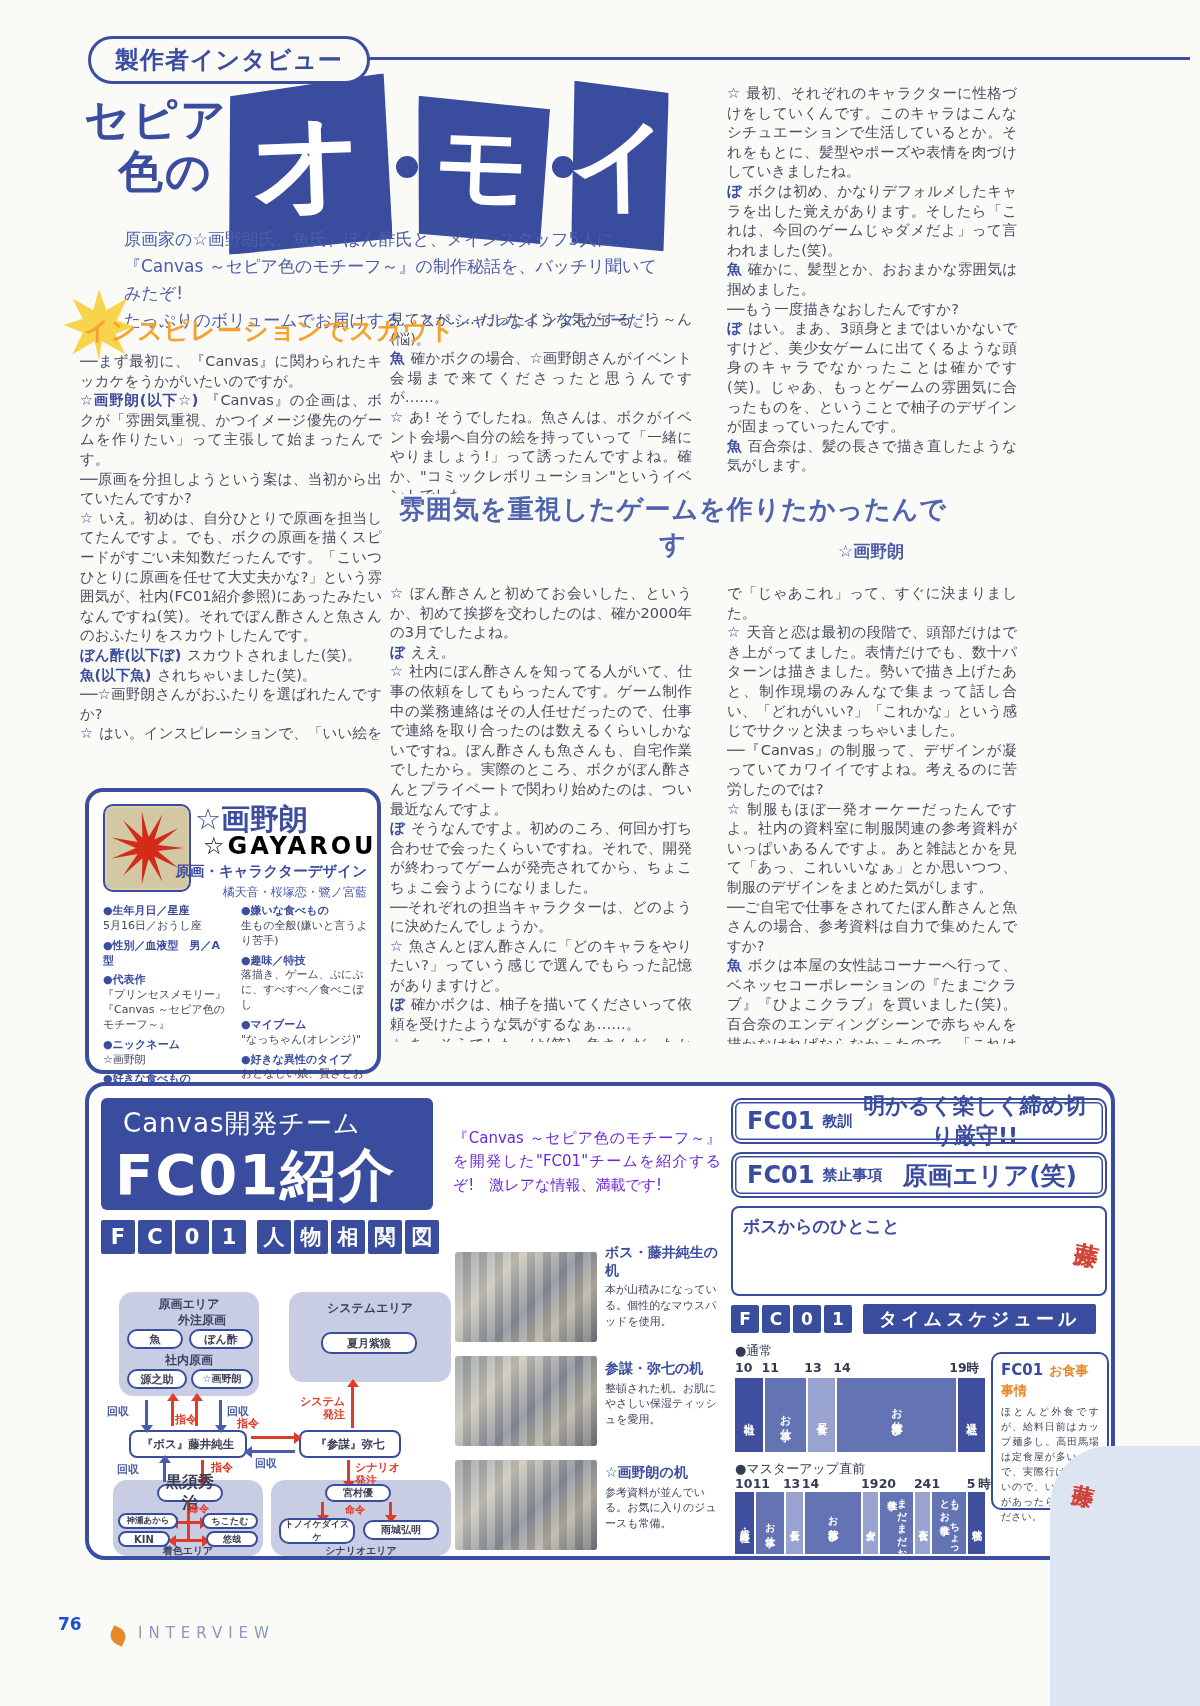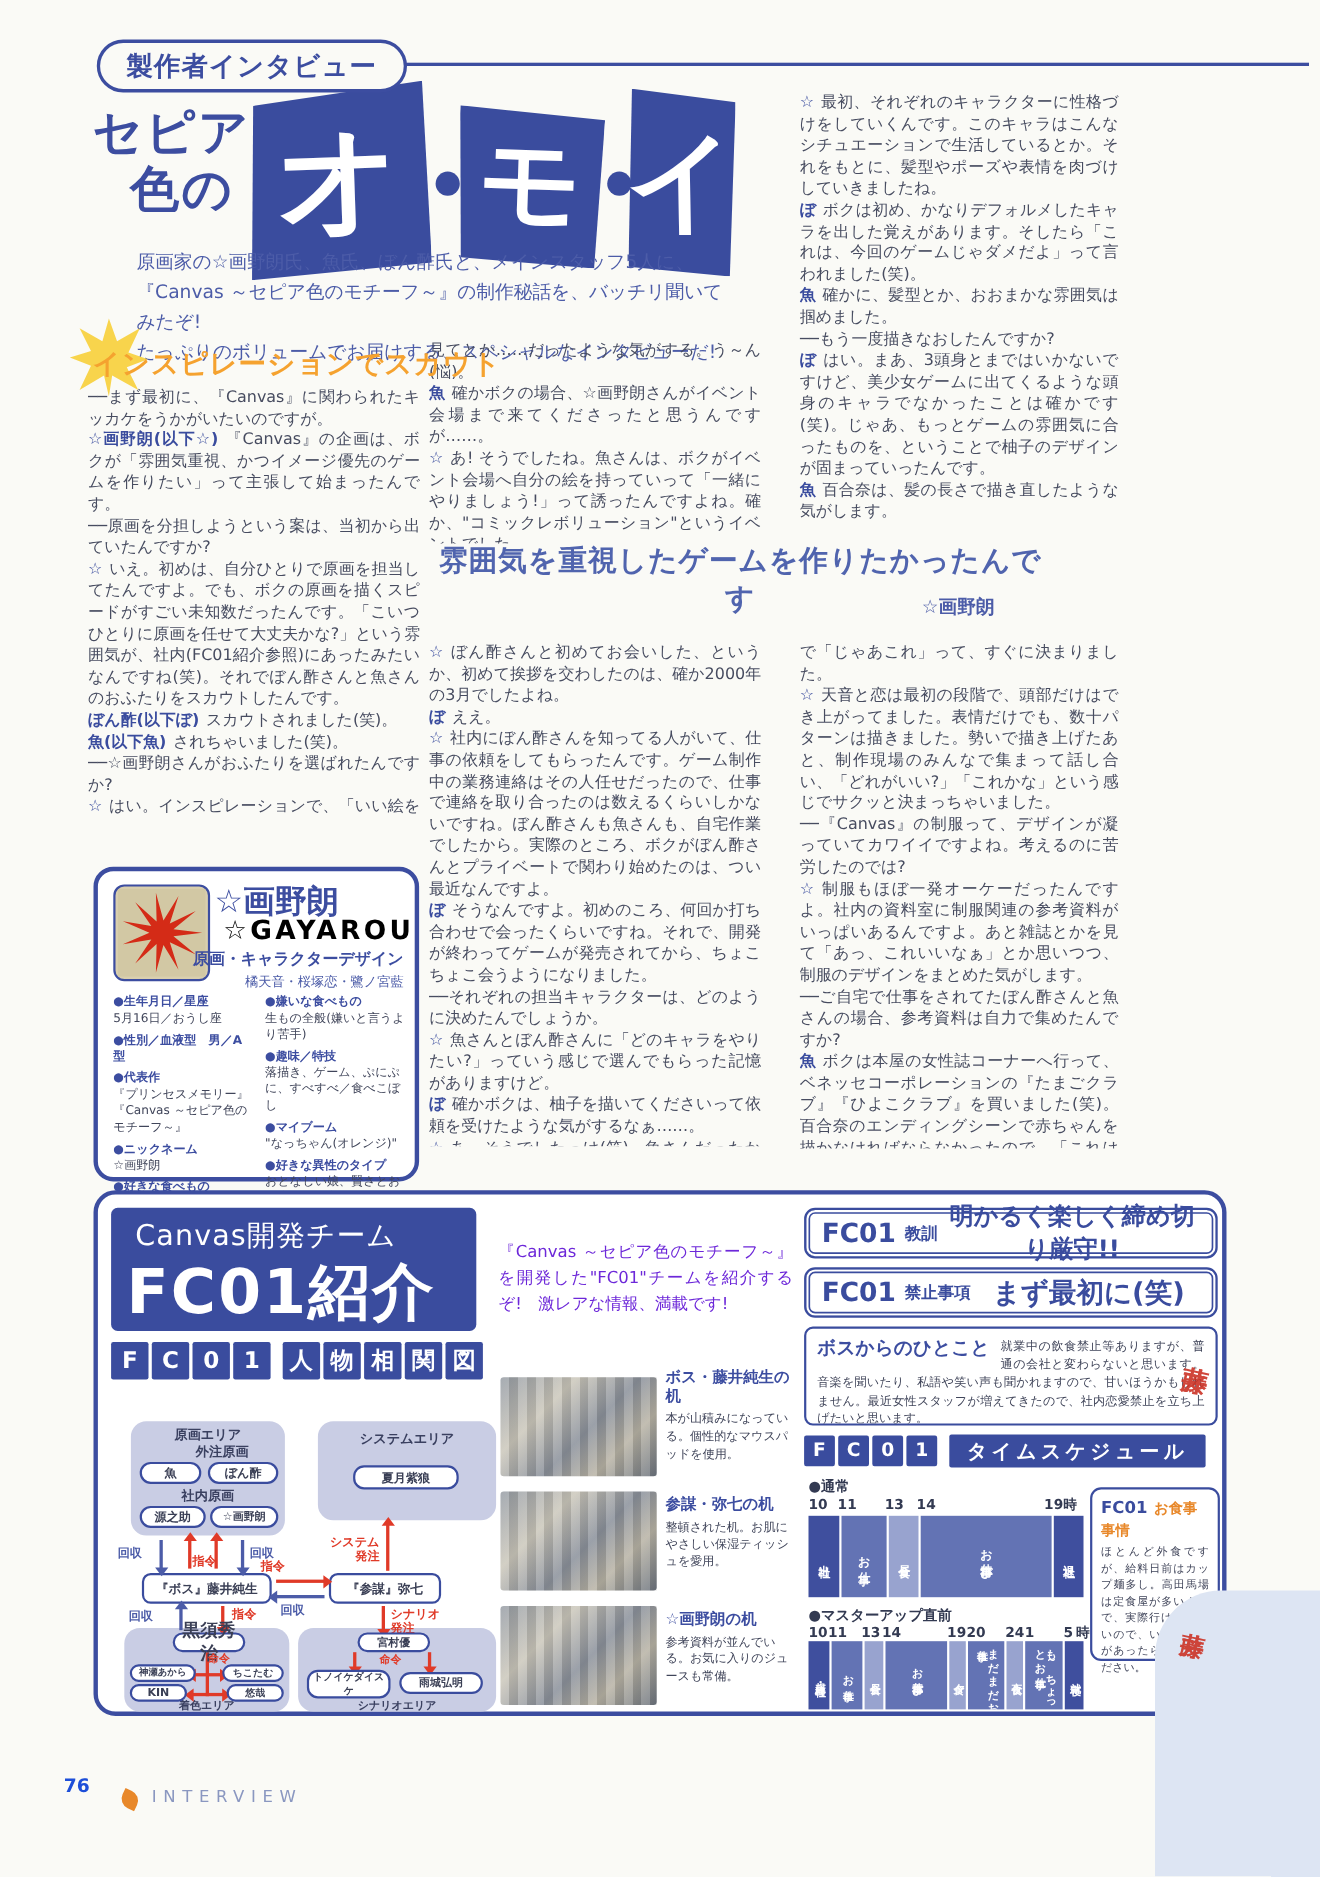--- a/index.html
+++ b/index.html
@@ -86,21 +86,21 @@
       box-shadow:inset 0 0 0 2px #fff,inset 0 0 0 3.5px #3a4c9e;display:flex;align-items:center;padding:0 14px;box-sizing:border-box}
   .dbl .tag{color:#3a4c9e;font-size:24px;font-weight:bold;margin-right:8px}
   .dbl .sub{color:#3a4c9e;font-size:15px;font-weight:bold;margin-right:6px}
   .dbl .val{flex:1;text-align:center;color:#3a4c9e;font-weight:bold}
   .note{position:absolute;border:2px solid #3a4c9e;border-radius:8px;background:#fff;box-sizing:border-box;padding:8px 10px;overflow:hidden}
   .note .nt{color:#3c4da0;font-size:17px;font-weight:bold;float:left;margin-right:10px;line-height:1.2}
   .note .nb{color:#40455a;font-size:11px;line-height:1.5;margin:0;text-align:justify}
   .stamp{position:absolute;color:#cc3326;font-weight:bold;writing-mode:vertical-rl;text-orientation:upright;
       transform:rotate(12deg);opacity:.9;font-family:"DejaVu Serif",serif;z-index:3}
   
-  .tl-label{position:absolute;color:#333a52;font-size:13px;font-weight:bold}
+  .tl-label{position:absolute;color:#333a52;font-size:13px;font-weight:normal}
   .hours{position:absolute;height:16px}
   .hours span{position:absolute;top:0;color:#333a52;font-size:12.5px;font-weight:bold;white-space:nowrap}
   .bars{position:absolute;display:flex}
   .bar{display:flex;align-items:center;justify-content:center;margin-right:2px;
       writing-mode:vertical-rl;text-orientation:upright;color:#fff;font-size:11px;font-weight:bold;
       line-height:1;letter-spacing:1px;overflow:hidden}
   .tone-1{background:#3f4f9e}.tone-2{background:#6373b4}.tone-3{background:#98a3cf}
   .mealbox{position:absolute;border:2px solid #3a4c9e;border-radius:10px;background:#fff;box-sizing:border-box;padding:6px 8px}
   .mealbox .mh{margin:0 0 4px 0}
   .mealbox .mtag{color:#3a4c9e;font-size:15px;font-weight:bold;margin-right:6px}
@@ -354,26 +354,25 @@
   </div>
 
   <div class="dbl" style="left:642px;top:12px;width:376px;height:46px">
     <span class="tag">FC01</span>
     <span class="sub">教訓</span>
     <span class="val" style="font-size:22px">明かるく楽しく締め切り厳守!!</span>
   </div>
   <div class="dbl" style="left:642px;top:66px;width:376px;height:46px">
     <span class="tag">FC01</span>
     <span class="sub">禁止事項</span>
-    <span class="val" style="font-size:25px">まず最初に(笑)</span>
+    <span class="val" style="font-size:25px">原画エリア(笑)</span>
   </div>
 
   <div class="note" style="left:642px;top:120px;width:376px;height:90px">
     <span class="nt">ボスからのひとこと</span>
-    <p class="nb">就業中の飲食禁止等ありますが、普通の会社と変わらないと思います。音楽を聞いたり、私語や笑い声も聞かれますので、甘いほうかもしれません。最近女性スタッフが増えてきたので、社内恋愛禁止を立ち上げたいと思います。</p>
   </div>
   <div class="stamp" style="left:988px;top:138px;font-size:24px">藤井</div>
 
   <div class="sqrow" style="left:642px;top:218px">
     <span style="display:flex">
 
     <span class="sq sm">F</span>
         <span class="sq sm">C</span>
         <span class="sq sm">0</span>
         <span class="sq sm">1</span>

